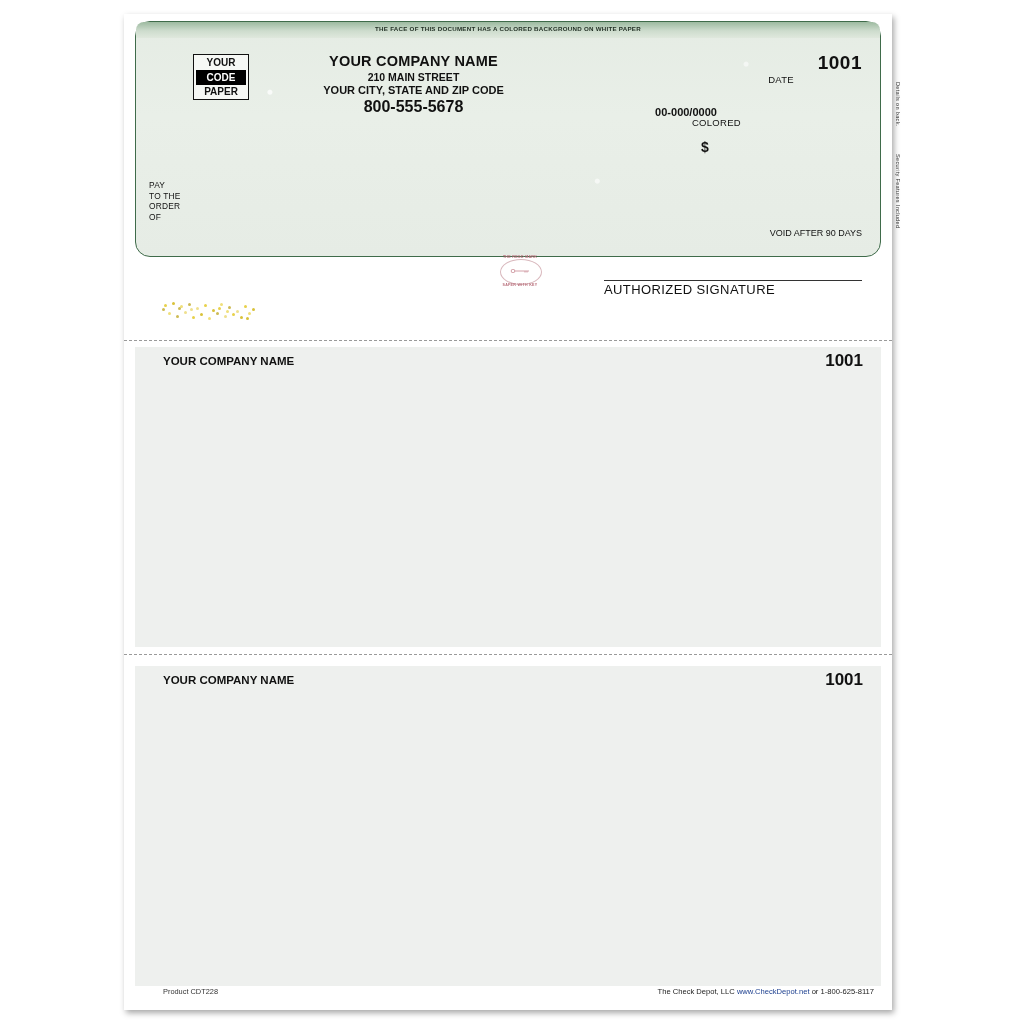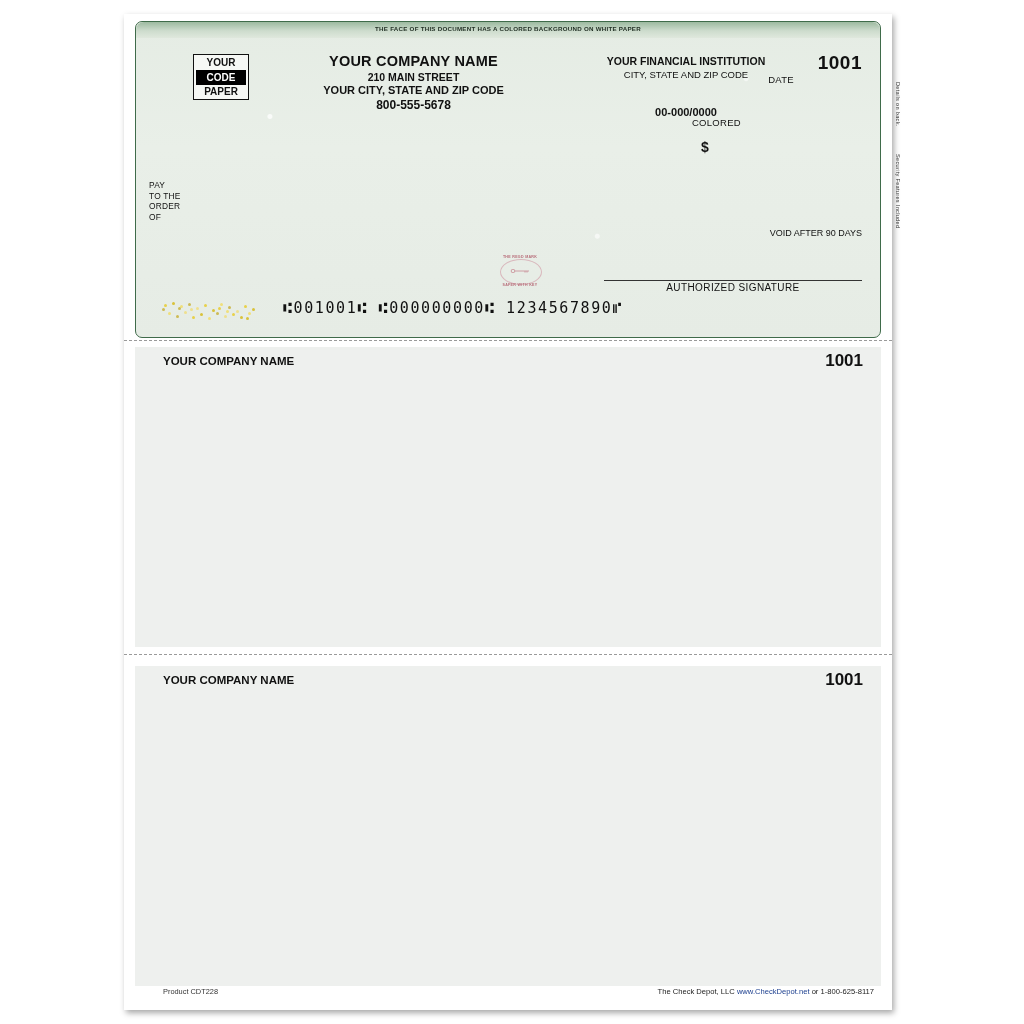--- a/index.html
+++ b/index.html
@@ -29,24 +29,24 @@
     background: #ffffff;
     box-shadow: 2px 3px 6px rgba(0,0,0,0.35);
   }
 
   
   #check {
     position: absolute;
     left: 11px;
     top: 7px;
     width: 746px;
-    height: 317px;
+    height: 236px;
     background: #e8eee7;
     border: 1px solid #3f6b4a;
-    border-radius: 7px;
+    border-radius: 15px;
     box-sizing: border-box;
     background-image:
       radial-gradient(circle at 18% 30%, rgba(255,255,255,0.75) 0 2px, rgba(0,0,0,0) 3px),
       radial-gradient(circle at 62% 68%, rgba(255,255,255,0.6) 0 2px, rgba(0,0,0,0) 3px),
       radial-gradient(circle at 82% 18%, rgba(255,255,255,0.55) 0 2px, rgba(0,0,0,0) 3px),
       linear-gradient(180deg, #e5ece4 0%, #e9efe8 40%, #e6ece5 100%);
   }
 
   
   #check-top-bar {
@@ -100,21 +100,21 @@
     position: absolute;
     left: 130px;
     top: 31px;
     width: 295px;
     text-align: center;
     color: #111;
   }
   #company-name { font-size: 14.5px; font-weight: bold; letter-spacing: .2px; }
   #company-addr1 { font-size: 10.5px; font-weight: bold; margin-top: 2px; }
   #company-addr2 { font-size: 11px; margin-top: 1px; font-weight: bold; }
-  #company-phone { font-size: 12px; font-weight: bold; margin-top: 2px; }
+  #company-phone { font-size: 16px; font-weight: bold; margin-top: 2px; }
 
   
   #bank-block {
     position: absolute;
     left: 430px;
     top: 33px;
     width: 240px;
     text-align: center;
     color: #111;
   }
@@ -193,22 +193,22 @@
     right: 18px;
     top: 258px;
     width: 258px;
     border-top: 1px solid #333;
   }
   #sig-label {
     position: absolute;
     right: 18px;
     top: 260px;
     width: 258px;
-    text-align: center;
-    font-size: 10px;
+    text-align: left;
+    font-size: 13px;
     color: #111;
     letter-spacing: .4px;
   }
 
   
   #seal {
     position: absolute;
     left: 358px;
     top: 232px;
     width: 52px;
@@ -364,24 +364,20 @@
         <span>PAPER</span>
       </div>
 
       <div id="company-block">
         <div id="company-name">YOUR COMPANY NAME</div>
         <div id="company-addr1">210 MAIN STREET</div>
         <div id="company-addr2">YOUR CITY, STATE AND ZIP CODE</div>
         <div id="company-phone">800-555-5678</div>
       </div>
 
-      <div id="bank-block">
-        <div id="bank-name">YOUR FINANCIAL INSTITUTION</div>
-        <div id="bank-city">CITY, STATE AND ZIP CODE</div>
-      </div>
       <div id="bank-fraction">00-000/0000</div>
 
       <div id="check-number">1001</div>
       <div id="date-label">DATE</div>
       <div id="amount-label">COLORED</div>
       <div id="dollar-sign">$</div>
 
       <div id="pay-block">
         <div>PAY</div>
         <div>TO THE</div>
@@ -435,21 +431,20 @@
           <div class="dot" style="left: 72px; top: 12px; background: rgb(232, 209, 74);"></div>
           <div class="dot" style="left: 80px; top: 15px; background: rgb(217, 194, 58);"></div>
           <div class="dot" style="left: 88px; top: 11px; background: rgb(240, 224, 122);"></div>
           <div class="dot" style="left: 2px; top: 7px; background: rgb(205, 187, 85);"></div>
           <div class="dot" style="left: 30px; top: 7px; background: rgb(239, 224, 141);"></div>
           <div class="dot" style="left: 58px; top: 6px; background: rgb(232, 209, 74);"></div>
           <div class="dot" style="left: 86px; top: 16px; background: rgb(217, 194, 58);"></div>
           <div class="dot" style="left: 66px; top: 9px; background: rgb(240, 224, 122);"></div>
           <div class="dot" style="left: 18px; top: 6px; background: rgb(205, 187, 85);"></div>
         </div>
-      <div id="micr">⑆001001⑆  ⑆000000000⑆  1234567890⑈</div>
     </div>
 
     <div class="perf" id="perf1"></div>
     <div class="perf" id="perf2"></div>
 
     <div class="stub" id="stub1">
       <div class="stub-company">YOUR COMPANY NAME</div>
       <div class="stub-number">1001</div>
     </div>
 

